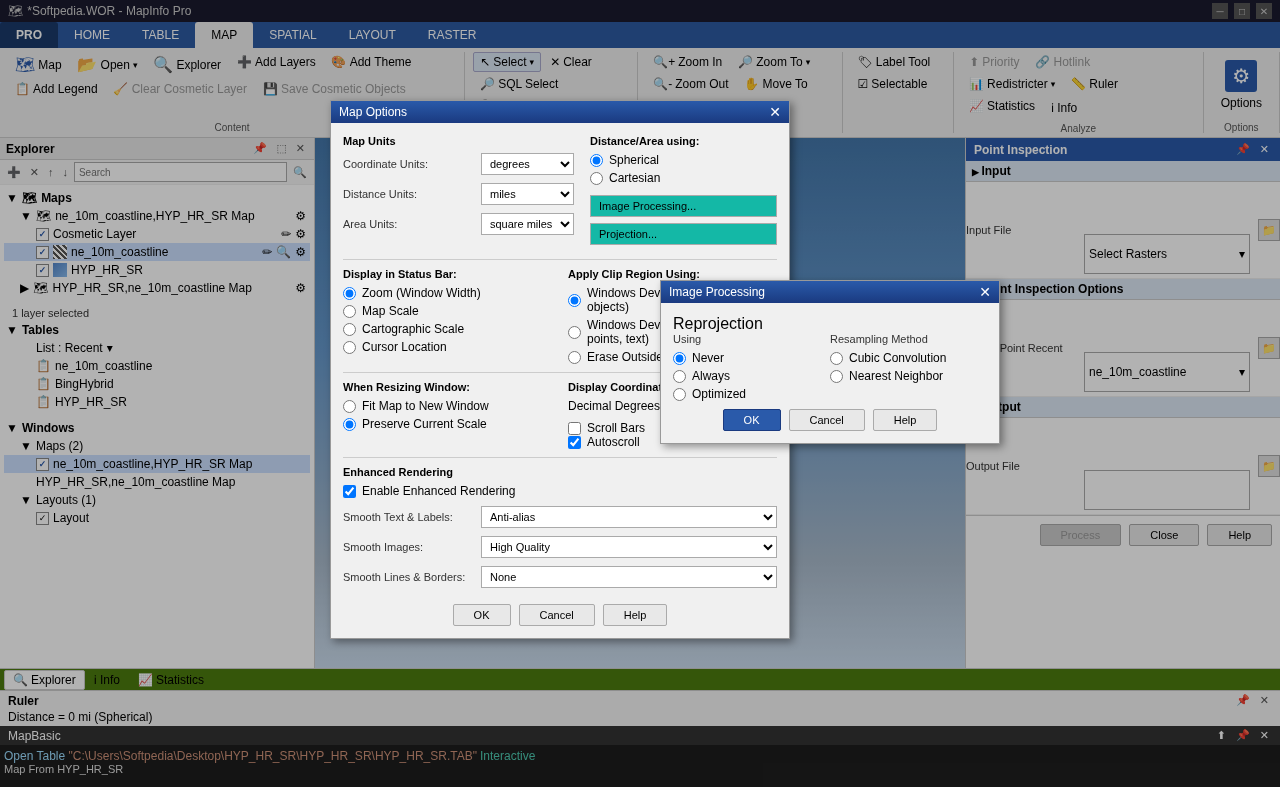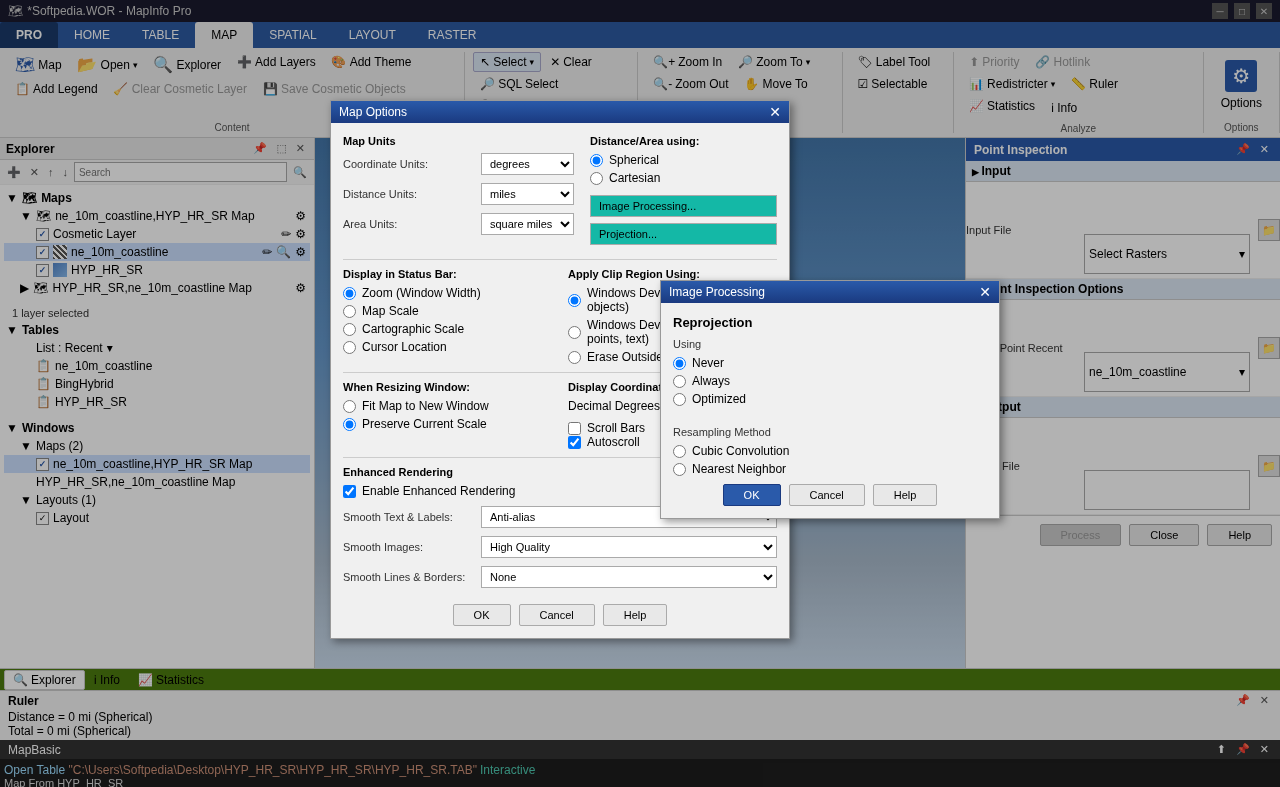--- a/index.html
+++ b/index.html
@@ -415,29 +415,27 @@
       top: 280px;
       left: 660px;
       width: 340px;
     }
 
     .img-proc-content {
       padding: 12px;
     }
 
     .img-proc-section {
-      font-weight: bold;
-      font-size: 13px;
-      margin-bottom: 8px;
+      font-weight: normal;
+      font-size: 16px;
+      margin-bottom: 0;
     }
 
     .img-proc-grid {
       display: flex;
-      gap: 20px;
-      flex-direction: column;
     }
 
     .img-proc-col {
       flex: 1;
     }
 
     .img-proc-col-title {
       font-size: 11px;
       margin-bottom: 6px;
       color: #333;
@@ -809,21 +807,20 @@
   <div style="display:flex; justify-content:space-between; align-items:center; margin-bottom:2px;">
     <div style="display:flex; align-items:center; gap:4px;">
       <span style="font-weight:bold;">Ruler</span>
     </div>
     <div style="display:flex; gap:4px;">
       <button class="panel-icon-btn">📌</button>
       <button class="panel-icon-btn">✕</button>
     </div>
   </div>
   <div>Distance = 0 mi (Spherical)</div>
-  <div>Total     = 0 mi (Spherical)</div>
 </div>
 
 <div>
   <div class="mapbasic-header">
     <span>MapBasic</span>
     <div style="display:flex; gap:4px;">
       <button class="panel-icon-btn" style="color:#fff;">⬆</button>
       <button class="panel-icon-btn" style="color:#fff;">📌</button>
       <button class="panel-icon-btn" style="color:#fff;">✕</button>
     </div>

